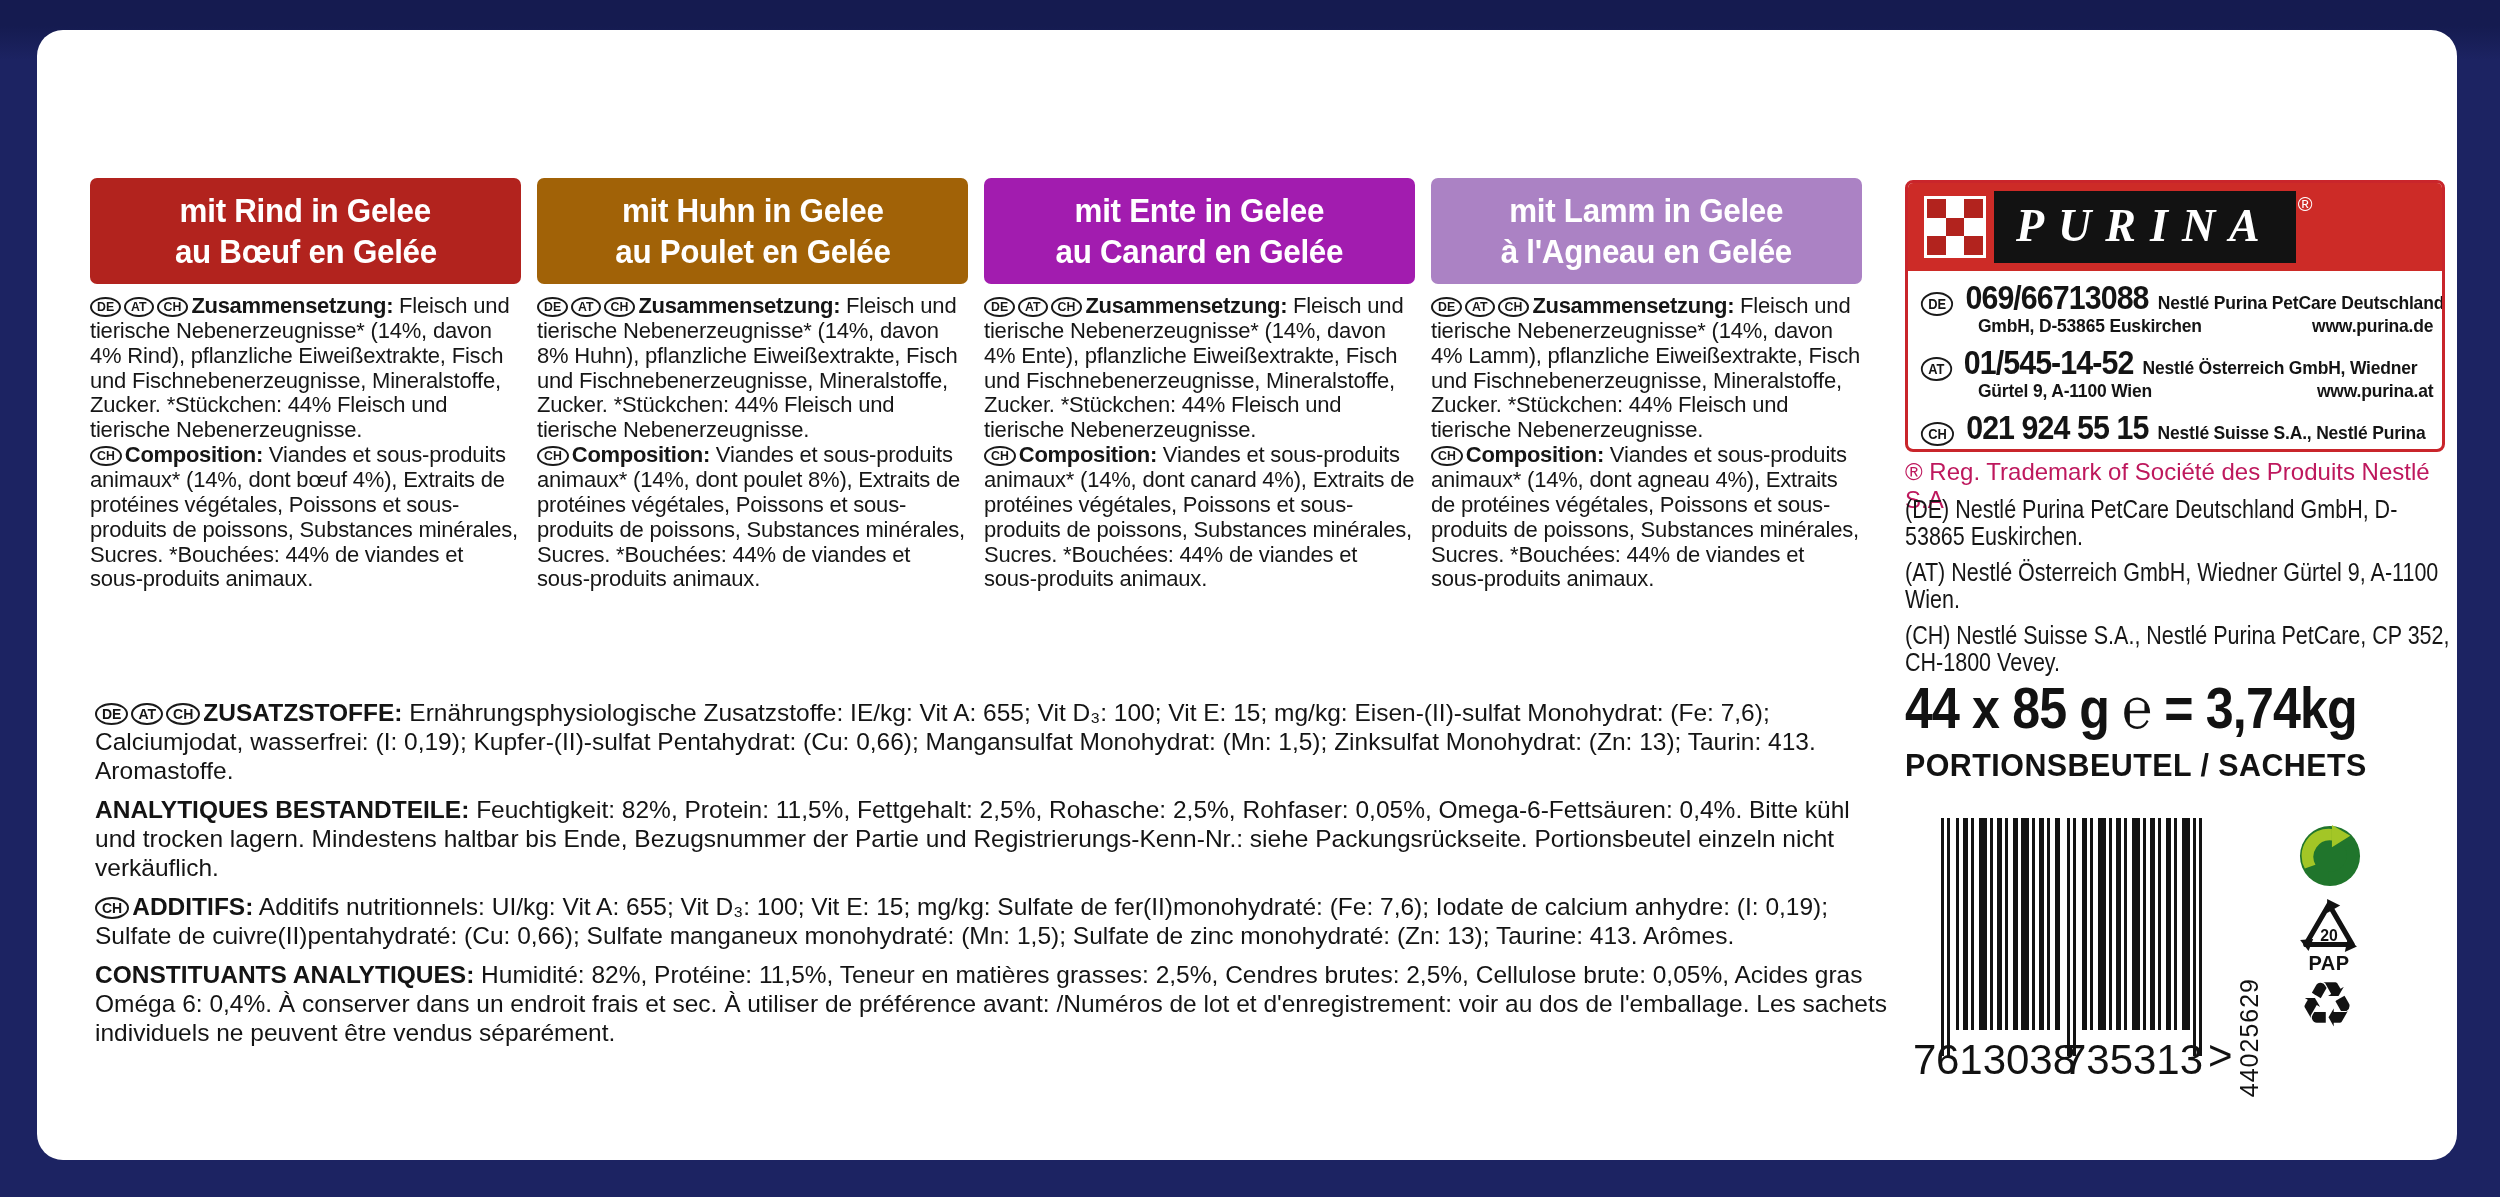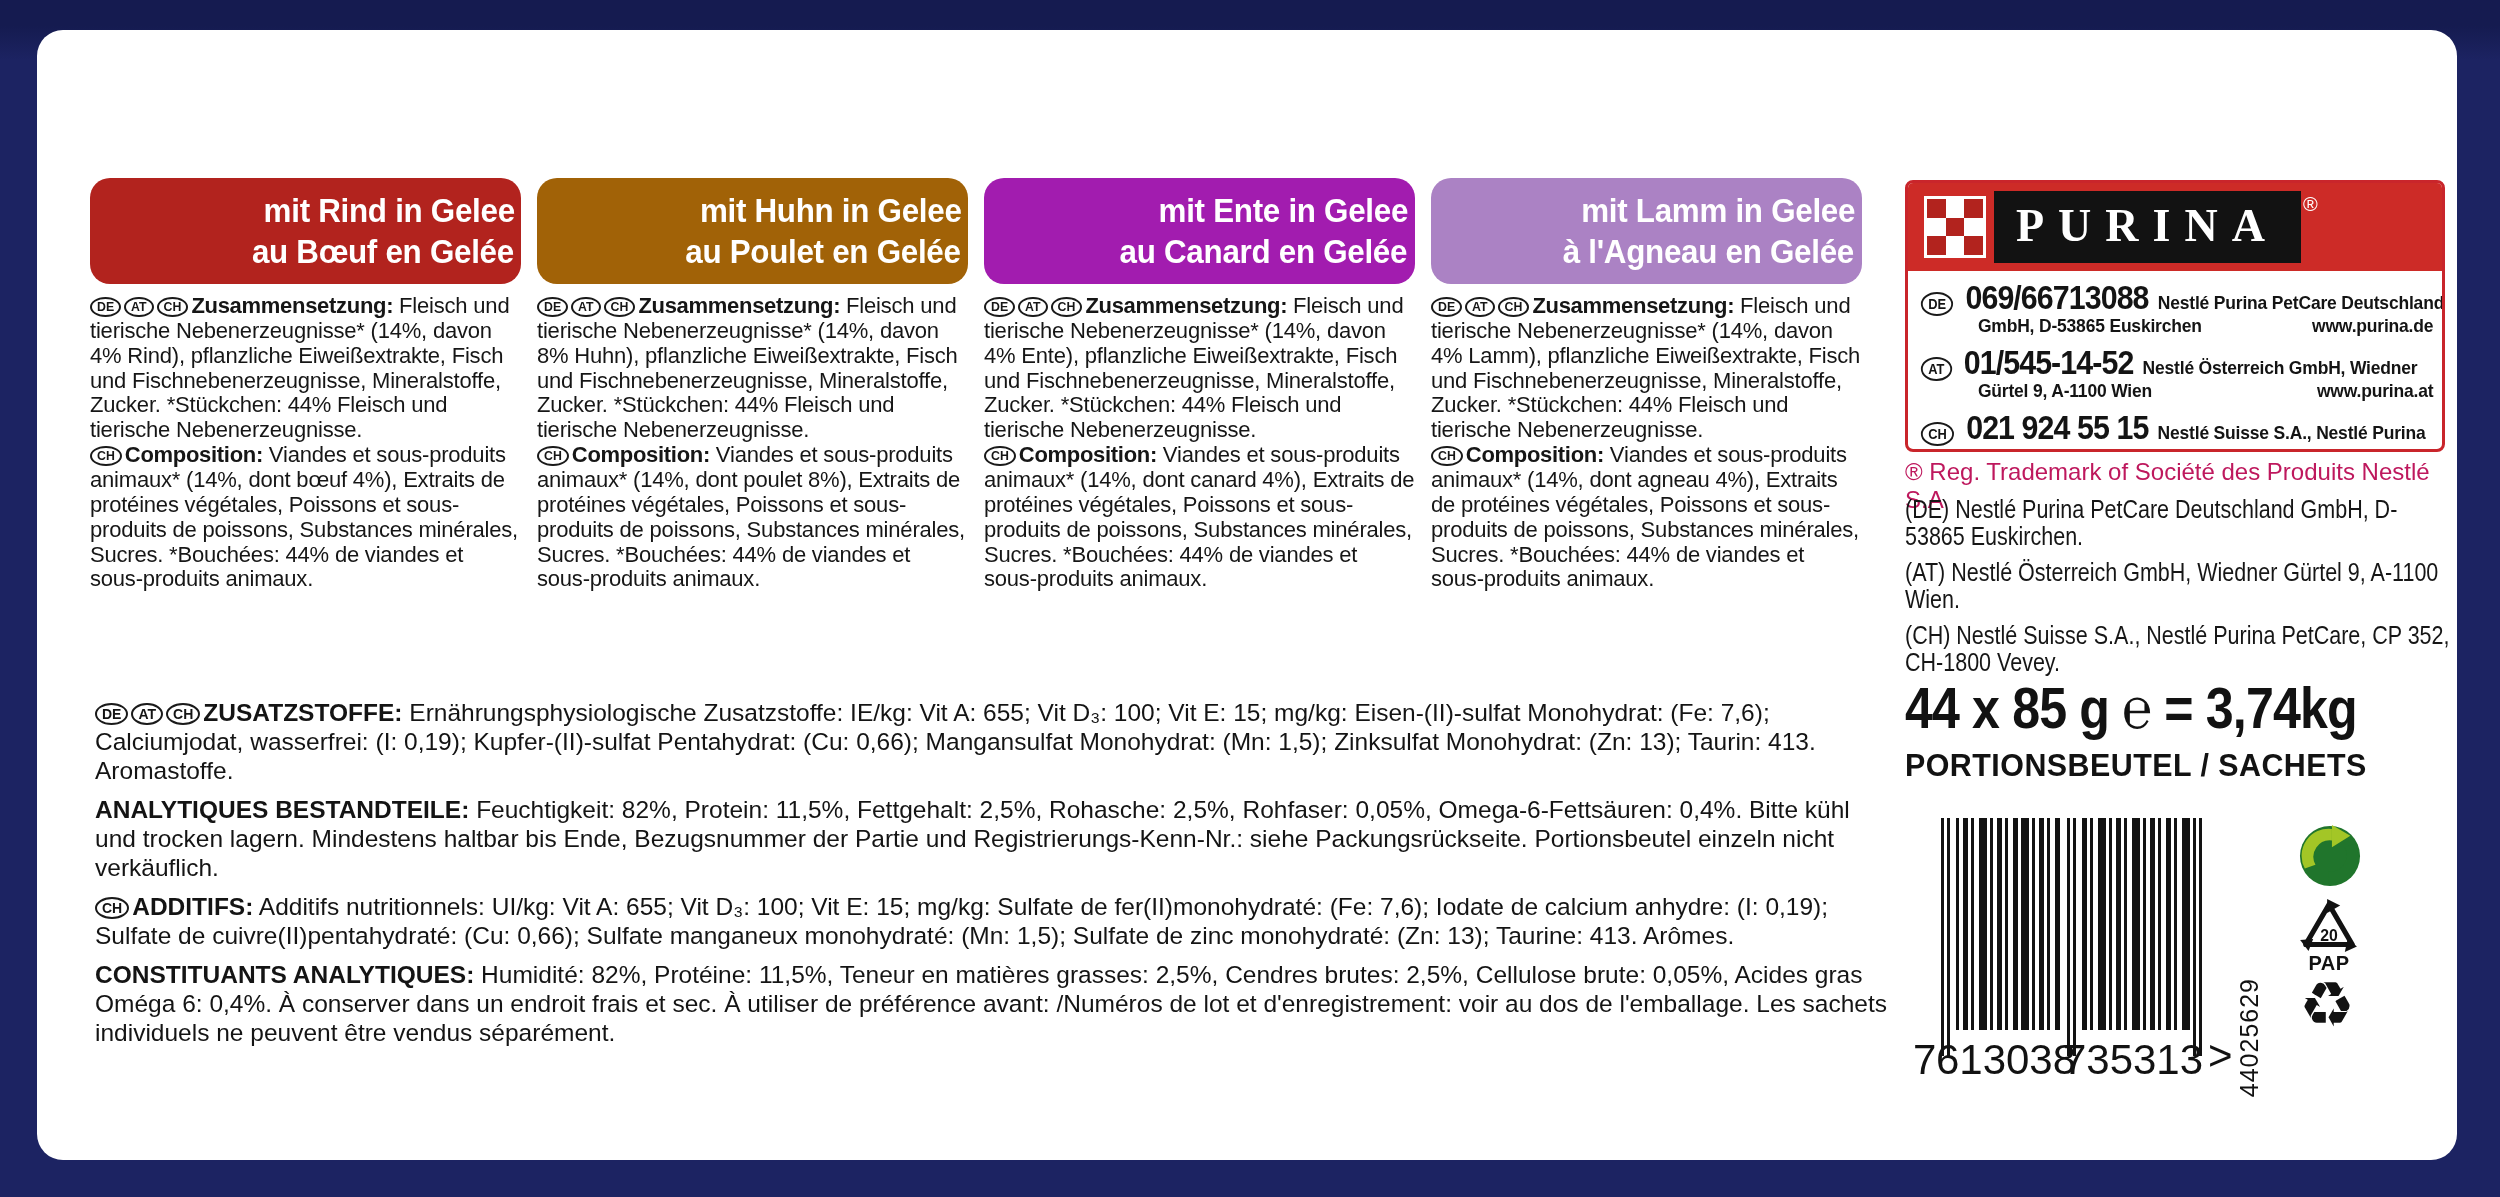--- a/index.html
+++ b/index.html
@@ -7,40 +7,40 @@
        font-family:"Liberation Sans","DejaVu Sans",sans-serif;overflow:hidden;position:relative;}
   .label{position:absolute;left:37px;top:30px;width:2420px;height:1130px;background:#fff;
          border-radius:26px;color:#141414;}
   
   .title{position:absolute;left:58px;top:22px;}
   .title div{font-weight:bold;font-size:47px;line-height:52px;color:#0a0a0a;
              transform:scaleX(.85);transform-origin:0 0;white-space:nowrap;letter-spacing:-.5px;}
   
   .cols{position:absolute;left:53px;top:148px;width:1786px;display:flex;gap:16px;}
   .col{width:431px;flex:0 0 431px;}
-  .col-header{height:106px;border-radius:20px;color:#fff;display:flex;flex-direction:column;
-              justify-content:center;align-items:flex-end;text-align:center;}
+  .col-header{height:106px;border-radius:7px;color:#fff;display:flex;flex-direction:column;
+              justify-content:center;align-items:center;text-align:center;}
   .col-header div{font-weight:bold;font-size:33px;line-height:41px;transform:scaleX(.95);
                   white-space:nowrap;letter-spacing:-.3px;}
   .col-body{margin-top:10px;font-size:22px;line-height:1.13;letter-spacing:-.2px;color:#161616;}
   .col-body b{letter-spacing:-.3px;}
   
   .badge{display:inline-block;border:2px solid #1a1a1a;border-radius:50%;
          font-weight:bold;font-size:.56em;line-height:1.15;padding:1px 5px;
          vertical-align:2px;margin-right:3px;letter-spacing:0;}
   
   .contact{position:absolute;left:1868px;top:150px;width:540px;height:272px;
            border:3px solid #c9252b;border-radius:8px;box-sizing:border-box;overflow:hidden;background:#fff;}
   .contact-head{height:88px;background:#cd2b27;display:flex;align-items:center;padding-left:16px;}
   .checker{width:56px;height:56px;border:3px solid #fff;display:grid;
            grid-template-columns:repeat(3,1fr);grid-template-rows:repeat(3,1fr);background:#b2231e;}
   .checker i{display:block;}
   .checker i:nth-child(2),.checker i:nth-child(4),.checker i:nth-child(6),.checker i:nth-child(8){background:#fff;}
   .brand-panel{height:72px;margin-left:8px;background:#121212;display:flex;align-items:center;
-               padding:0 22px;}
+               padding:0 22px;font-style:italic;}
   .brand-panel span{font-family:"Liberation Serif","DejaVu Serif",serif;color:#fff;
                     font-size:46px;font-weight:bold;letter-spacing:14px;transform:translateY(-2px);}
   .brand-reg{color:#fff;font-size:20px;align-self:flex-start;margin-top:10px;margin-left:2px;}
   .contact-rows{padding:8px 14px 0 14px;transform:scaleX(.92);transform-origin:0 0;width:557px;}
   .crow{margin-bottom:7px;}
   .crow-l1{display:flex;align-items:baseline;gap:10px;white-space:nowrap;}
   .crow-l1 .badge{font-size:14px;border-width:2.5px;vertical-align:0;padding:2px 6px;}
   .phone{font-size:33px;font-weight:bold;letter-spacing:-1px;}
   .corg{font-size:19px;font-weight:bold;letter-spacing:-.2px;}
   .crow-l2{display:flex;justify-content:space-between;padding-left:62px;

